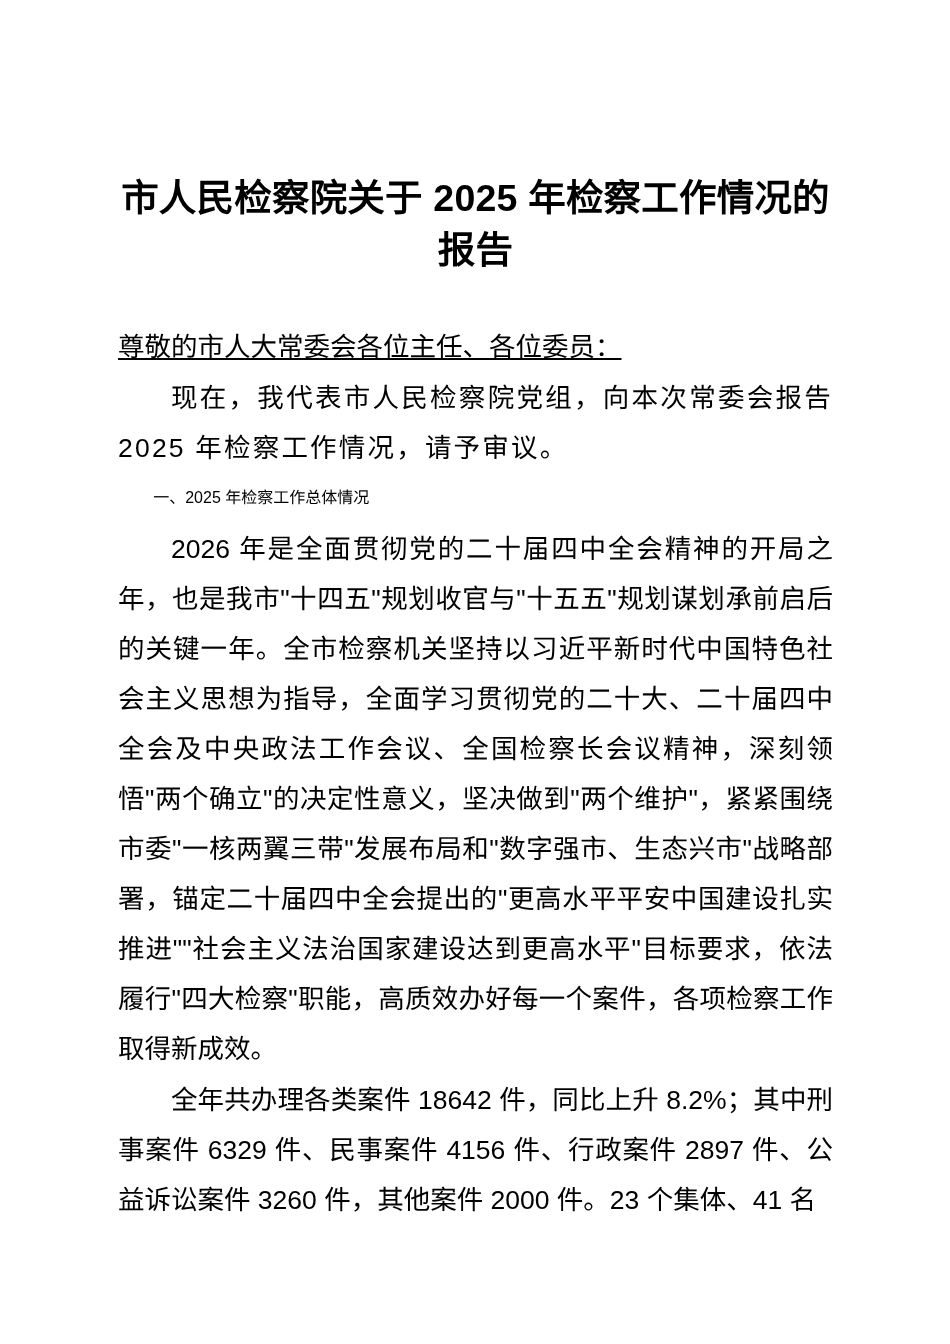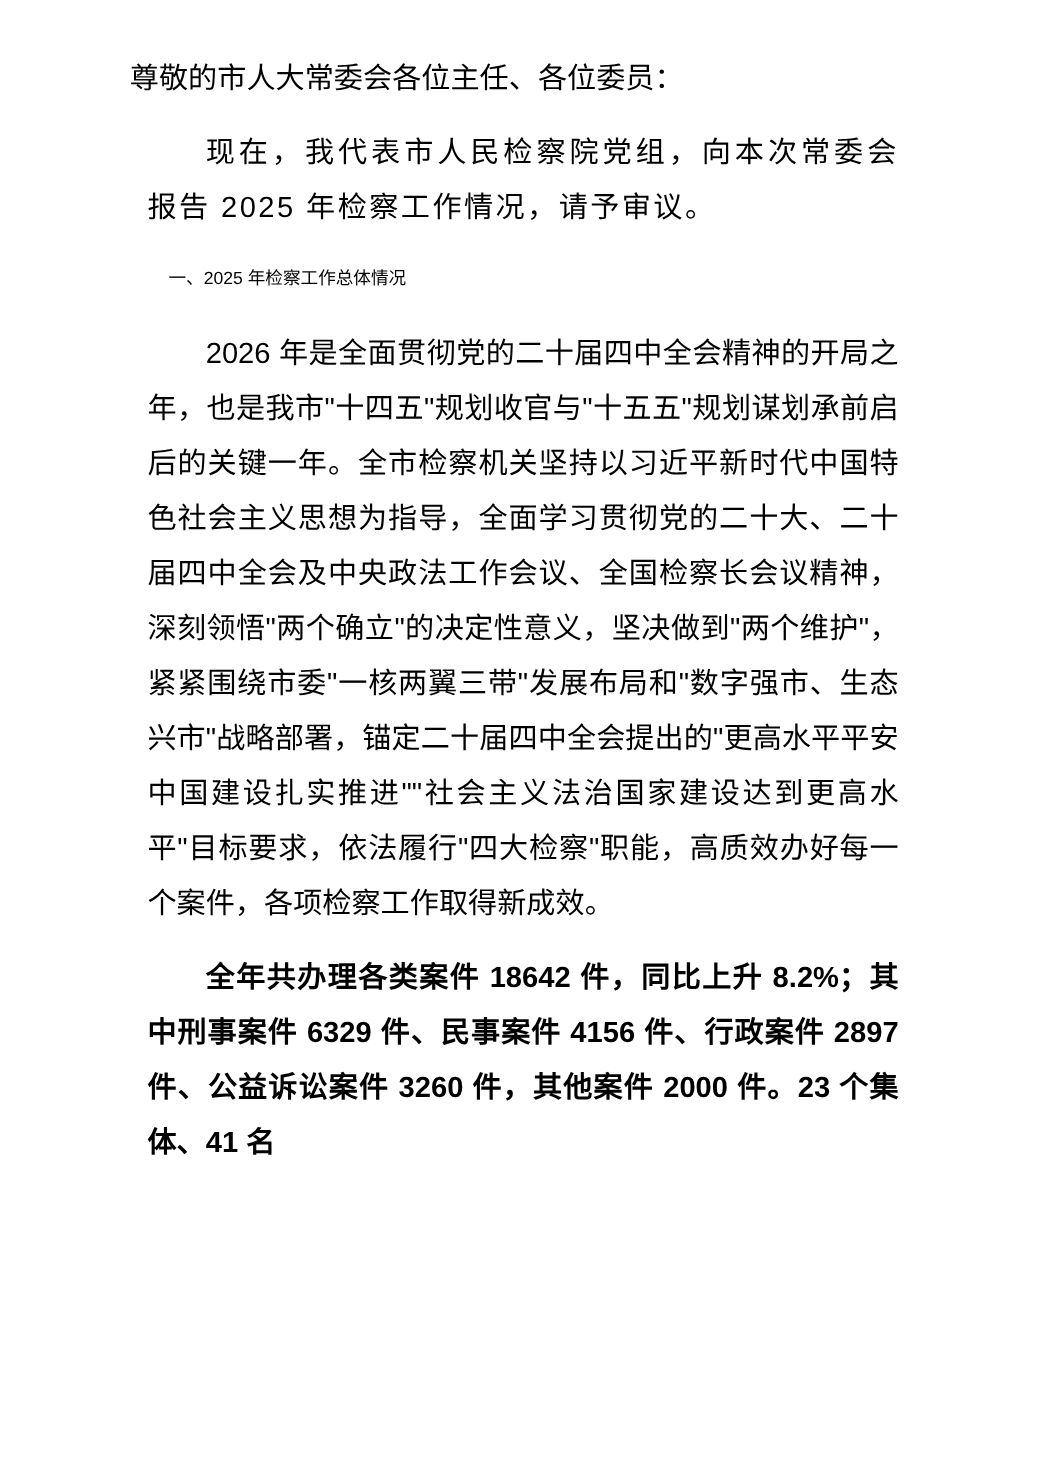--- a/index.html
+++ b/index.html
@@ -41,24 +41,25 @@
 
   
   .salutation {
     margin: 0;
     padding-top: 46px;
     font-size: 26.5px;
     line-height: 50px;
     text-align: justify;
     text-justify: inter-ideograph;
     word-break: break-all;
+    text-decoration: underline;
   }
 
   .para {
-    margin: 16px;
+    margin: 0;
     padding-top: 1px;
     font-size: 26.5px;
     line-height: 50px;
     text-align: justify;
     text-justify: inter-ideograph;
     text-indent: 2em;
     word-break: break-all;
   }
 
   
@@ -72,29 +73,31 @@
     font-size: 16px;
     line-height: 50px;
     text-indent: 2.2em;
     font-weight: 400;
     word-break: break-all;
   }
 
   
   .para.clipped {
     overflow: hidden;
-    font-weight: bold;
   }
 </style>
 </head>
 <body>
 
 <div class="page">
   <div class="content">
 
+    <h1 class="doc-title">
+      <span>市人民检察院关于 2025 年检察工作情况的</span><span>报告</span>
+    </h1>
 
     <p class="salutation">尊敬的市人大常委会各位主任、各位委员：</p>
 
     <p class="para loose">现在，我代表市人民检察院党组，向本次常委会报告 2025 年检察工作情况，请予审议。</p>
 
     <p class="section-heading">一、2025 年检察工作总体情况</p>
 
     <p class="para">2026 年是全面贯彻党的二十届四中全会精神的开局之年，也是我市"十四五"规划收官与"十五五"规划谋划承前启后的关键一年。全市检察机关坚持以习近平新时代中国特色社会主义思想为指导，全面学习贯彻党的二十大、二十届四中全会及中央政法工作会议、全国检察长会议精神，深刻领悟"两个确立"的决定性意义，坚决做到"两个维护"，紧紧围绕市委"一核两翼三带"发展布局和"数字强市、生态兴市"战略部署，锚定二十届四中全会提出的"更高水平平安中国建设扎实推进""社会主义法治国家建设达到更高水平"目标要求，依法履行"四大检察"职能，高质效办好每一个案件，各项检察工作取得新成效。</p>
 
     <p class="para clipped">全年共办理各类案件 18642 件，同比上升 8.2%；其中刑事案件 6329 件、民事案件 4156 件、行政案件 2897 件、公益诉讼案件 3260 件，其他案件 2000 件。23 个集体、41 名</p>

